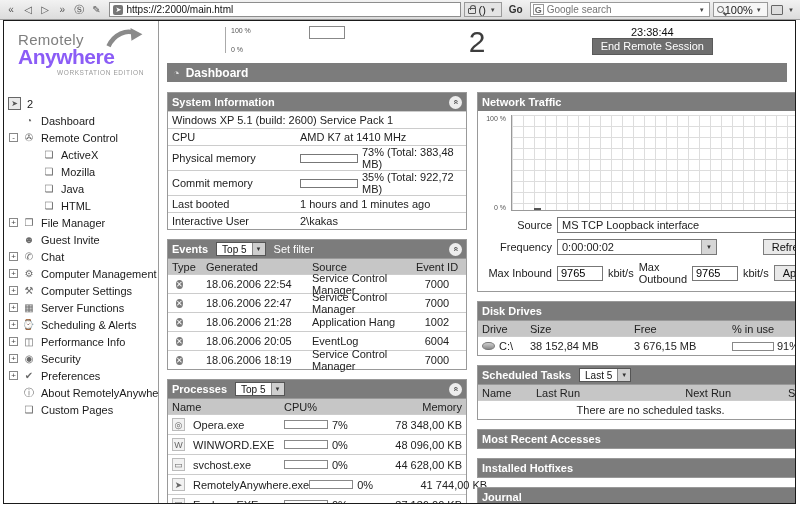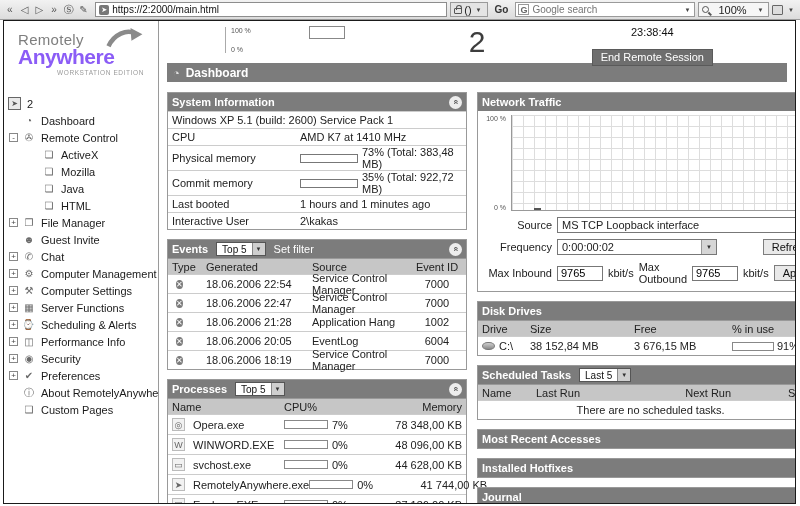--- a/index.html
+++ b/index.html
@@ -20,21 +20,21 @@
   .lock-glyph { width:8px; height:6px; border:1px solid #555; border-radius:1px; position:relative; margin-top:3px; }
   .lock-glyph:before { content:""; position:absolute; left:1px; top:-4px; width:4px; height:4px;
     border:1px solid #555; border-bottom:none; border-radius:3px 3px 0 0; }
   .drop-arrow { font-size:6px; color:#444; padding:0 2px; }
   .go-btn { font-size:10px; color:#333; padding:0 4px; font-weight:bold; }
   .search-box { flex:0 0 180px; height:15px; background:#fff; border:1px solid #9a9a9a;
     display:flex; align-items:center; padding:0 2px; gap:3px; }
   .g-logo { width:11px; height:11px; border:1px solid #999; color:#666; font-weight:bold; font-size:9px;
     line-height:10px; text-align:center; }
   .search-box input { border:none; outline:none; flex:1; font-size:10px; font-family:inherit; color:#888; background:transparent; }
-  .zoom-box { height:15px; border:1px solid #9a9a9a; background:#f6f6f6; display:flex; align-items:center; padding:0 3px; gap:9px; }
+  .zoom-box { height:15px; border:1px solid #9a9a9a; background:#f6f6f6; display:flex; align-items:center; padding:0 3px; gap:1px; }
   .magnifier { width:7px; height:7px; border:1.5px solid #555; border-radius:50%; position:relative; }
   .magnifier:after { content:""; position:absolute; width:4px; height:1.5px; background:#555;
     left:5px; top:6px; transform:rotate(45deg); }
   .panels-ico { width:13px; height:10px; border:1px solid #666; background:#ddd; border-radius:1px; }
 
   
   .page { position:absolute; top:20px; left:3px; right:4px; bottom:2px;
     border:1px solid #1a1a1a; background:#fff; display:flex; }
 
   
@@ -61,21 +61,21 @@
   
   .content { flex:1; position:relative; overflow:hidden; }
   .content-header { position:relative; height:42px; }
   .mini-axis { position:absolute; left:66px; top:6px; height:26px; border-left:1px solid #aaa;
     padding-left:5px; display:flex; flex-direction:column; justify-content:space-between;
     font-size:7px; color:#555; }
   .placeholder-box { position:absolute; left:150px; top:5px; width:36px; height:13px; border:1px solid #888; }
   .computer-name { position:absolute; left:0; right:0; top:4px; text-align:center;
     font-size:30px; color:#3d3d3d; }
   .session-block { position:absolute; right:82px; top:5px; text-align:center; }
-  .clock { font-size:11px; color:#111; margin-bottom:11px; }
+  .clock { font-size:11px; color:#111; margin-bottom:0; }
   .end-btn { background:#6e6e6e; color:#fff; border:1px solid #5a5a5a; font-size:11px;
     font-family:inherit; padding:1px 8px 2px; cursor:pointer; }
 
   .dashboard-bar { margin:0 8px; height:19px; background:#7c7c7c; color:#fff; display:flex;
     align-items:center; gap:6px; padding:0 6px; font-weight:bold; font-size:12px; }
   .dash-ico { font-size:11px; color:#e0e0e0; }
 
   .columns { display:flex; gap:10px; margin:10px 8px 0; align-items:flex-start; }
   .col-left { width:300px; flex:0 0 300px; }
   .col-right { flex:1; }

